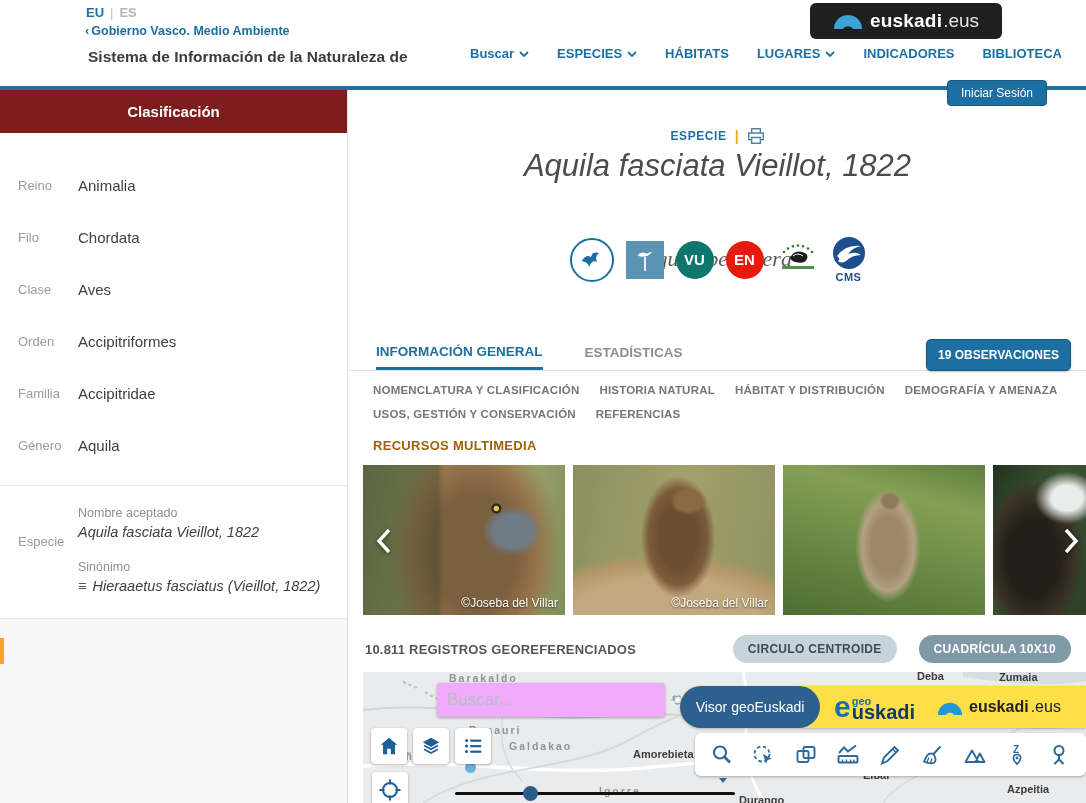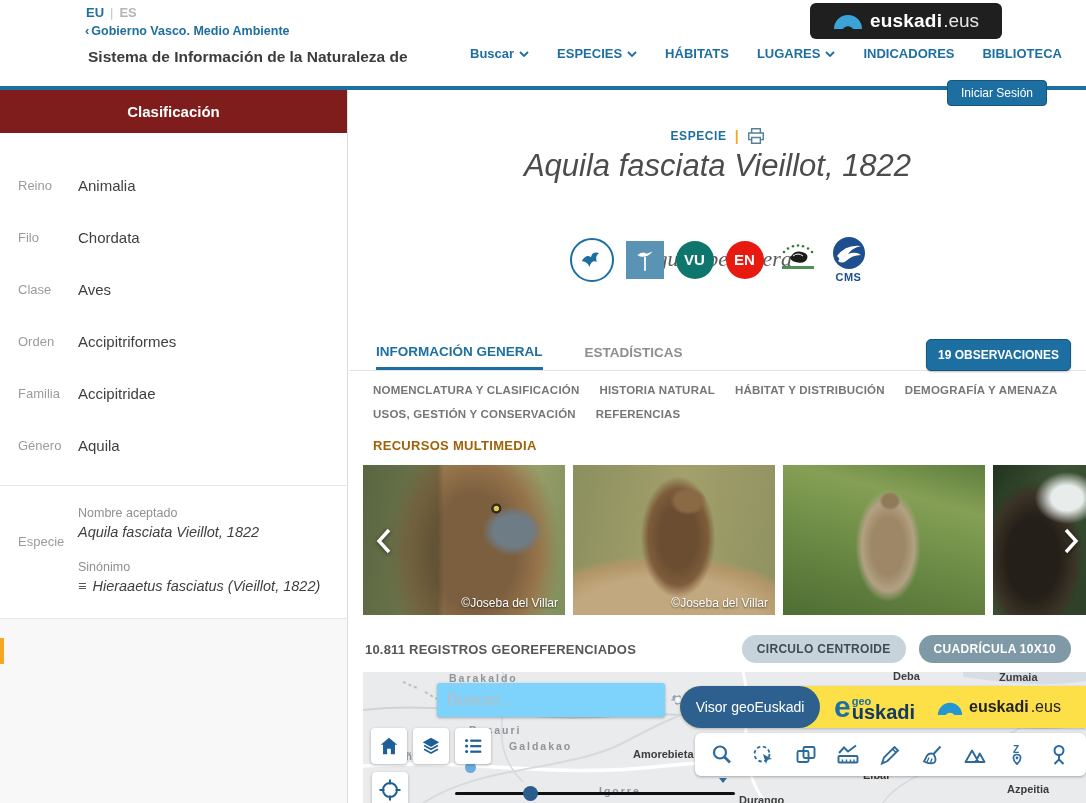--- a/index.html
+++ b/index.html
@@ -94,33 +94,33 @@
     radial-gradient(15px 13px at 53% 24%, #8f7a5a 0 50%, rgba(143,122,90,0) 72%),
     radial-gradient(42px 72px at 52% 54%, #9d8766 0 40%, #b3a183 62%, rgba(179,161,131,0) 78%),
     linear-gradient(15deg, #4e6d33 0%, #6d8c46 45%, #85a055 75%, #5f7e3e 100%); }
   .ph4 { background:
     radial-gradient(52px 42px at 78% 22%, #e8ecea 0 30%, rgba(232,236,234,0) 62%),
     radial-gradient(62px 95px at 42% 62%, #241f18 0 42%, #3a3226 66%, rgba(58,50,38,0) 82%),
     linear-gradient(120deg, #22331f, #3c5234 40%, #2c3f27 100%); }
 
   .records-row { position:absolute; left:16px; right:15px; top:545px; height:28px; display:flex; align-items:center; }
   .records-text { font-size:13px; font-weight:bold; color:#565656; letter-spacing:0.2px; }
-  .records-buttons { margin-left:auto; display:flex; gap:13px; }
+  .records-buttons { margin-left:auto; display:flex; gap:22px; }
   .pill { border:none; border-radius:14px; font-size:12px; font-weight:bold; padding:7px 15px; letter-spacing:0.3px; cursor:pointer; font-family:"Liberation Sans", sans-serif; }
   .pill-centroid { background:#c7d3da; color:#3c4b54; }
   .pill-grid { background:#7f99a7; color:#fff; }
 
   
   .map { position:absolute; left:14px; top:582px; width:723px; height:131px; background:#e9ebed; overflow:hidden; }
   .map-roads { position:absolute; left:0; top:0; }
   .town { position:absolute; font-size:11px; font-weight:bold; color:#3c3c3c; white-space:nowrap;padding-left:24px; }
   .town-gray { color:#8f9498; letter-spacing:2px; font-size:10.5px; }
   .map-dot { position:absolute; left:102px; top:90px; width:11px; height:11px; border-radius:50%; background:#6aaede; }
 
-  .map-search { position:absolute; left:74px; top:11px; width:228px; height:34px; background:#7dd3fc; border-radius:3px; box-shadow:0 1px 3px rgba(0,0,0,.3); display:flex; align-items:center; padding:0 8px 0 10px; }
+  .map-search { position:absolute; left:74px; top:11px; width:228px; height:34px; background:#f0abfc; border-radius:3px; box-shadow:0 1px 3px rgba(0,0,0,.3); display:flex; align-items:center; padding:0 8px 0 10px; }
   .map-search input { flex:1; border:none; outline:none; font-size:17px; color:#555; font-family:"Liberation Sans", sans-serif; background:transparent; }
   .map-search input::placeholder { color:#b7bec4; }
   .gear { width:20px; height:20px; color:#8fa6b2; cursor:pointer; }
 
   .logo-bar { position:absolute; left:317px; top:14px; width:406px; height:42px; background:#fde047; border-radius:21px 0 0 21px; box-shadow:0 1px 3px rgba(0,0,0,.25); display:flex; align-items:center; }
   .visor-btn { width:140px; height:42px; border-radius:21px; background:#2d608f; color:#fff; border:none; font-size:14px; font-family:"Liberation Sans", sans-serif; cursor:pointer; flex:0 0 auto; }
   .geo-logo { display:flex; align-items:center; margin-left:14px; cursor:pointer; }
   .geo-e { color:#1d6fa1; font-size:30px; font-weight:bold; line-height:26px; }
   .geo-stack { display:flex; flex-direction:column; line-height:11px; margin-left:1px; }
   .geo-top { color:#1d6fa1; font-size:11px; font-weight:bold; }
@@ -353,21 +353,21 @@
         <path d="M0 38 C90 28 170 52 250 44 S 410 58 490 48 S 660 66 723 52" stroke="#cfd4d8" stroke-width="2" fill="none"></path>
         <path d="M-10 95 C100 84 180 108 300 94 S 520 110 723 98" stroke="#ffffff" stroke-width="3.5" fill="none"></path>
         <path d="M380 0 C392 42 368 82 402 131" stroke="#ffffff" stroke-width="3" fill="none"></path>
         <path d="M60 131 C120 92 205 100 262 70 S 340 30 420 24" stroke="#d6dadd" stroke-width="2" fill="none"></path>
         <path d="M140 0 C150 30 120 70 160 110" stroke="#d6dadd" stroke-width="1.5" fill="none"></path>
         <path d="M520 131 C540 100 600 90 650 60 S 700 30 723 28" stroke="#d6dadd" stroke-width="1.5" fill="none"></path>
         <path d="M40 10 l14 6 M62 20 l12 7 M30 60 l10 8 M50 74 l12 6" stroke="#b9bfc4" stroke-width="2" stroke-dasharray="3 3" fill="none"></path>
       </svg>
 
       <span class="town town-gray" style="left:62px; top:0px;">Barakaldo</span>
-      <span class="town" style="left:506px; top:-2px;text-align:right;">Deba</span>
+      <span class="town" style="left:530px; top:-2px;text-align:right;">Deba</span>
       <span class="town" style="left:612px; top:-1px;">Zumaia</span>
       <span class="town" style="left:678px; top:12px;">Zarautz</span>
       <span class="town town-gray" style="left:-8px; top:78px;">Güeñes</span>
       <span class="town town-gray" style="left:82px; top:52px;">Basauri</span>
       <span class="town town-gray" style="left:122px; top:68px;">Galdakao</span>
       <span class="town" style="left:246px; top:76px;">Amorebieta</span>
       <span class="town town-gray" style="left:212px; top:113px;">Igorre</span>
       <span class="town" style="left:476px; top:97px;">Eibar</span>
       <span class="town" style="left:620px; top:111px;">Azpeitia</span>
       <span class="town" style="left:352px; top:122px;">Durango</span>

